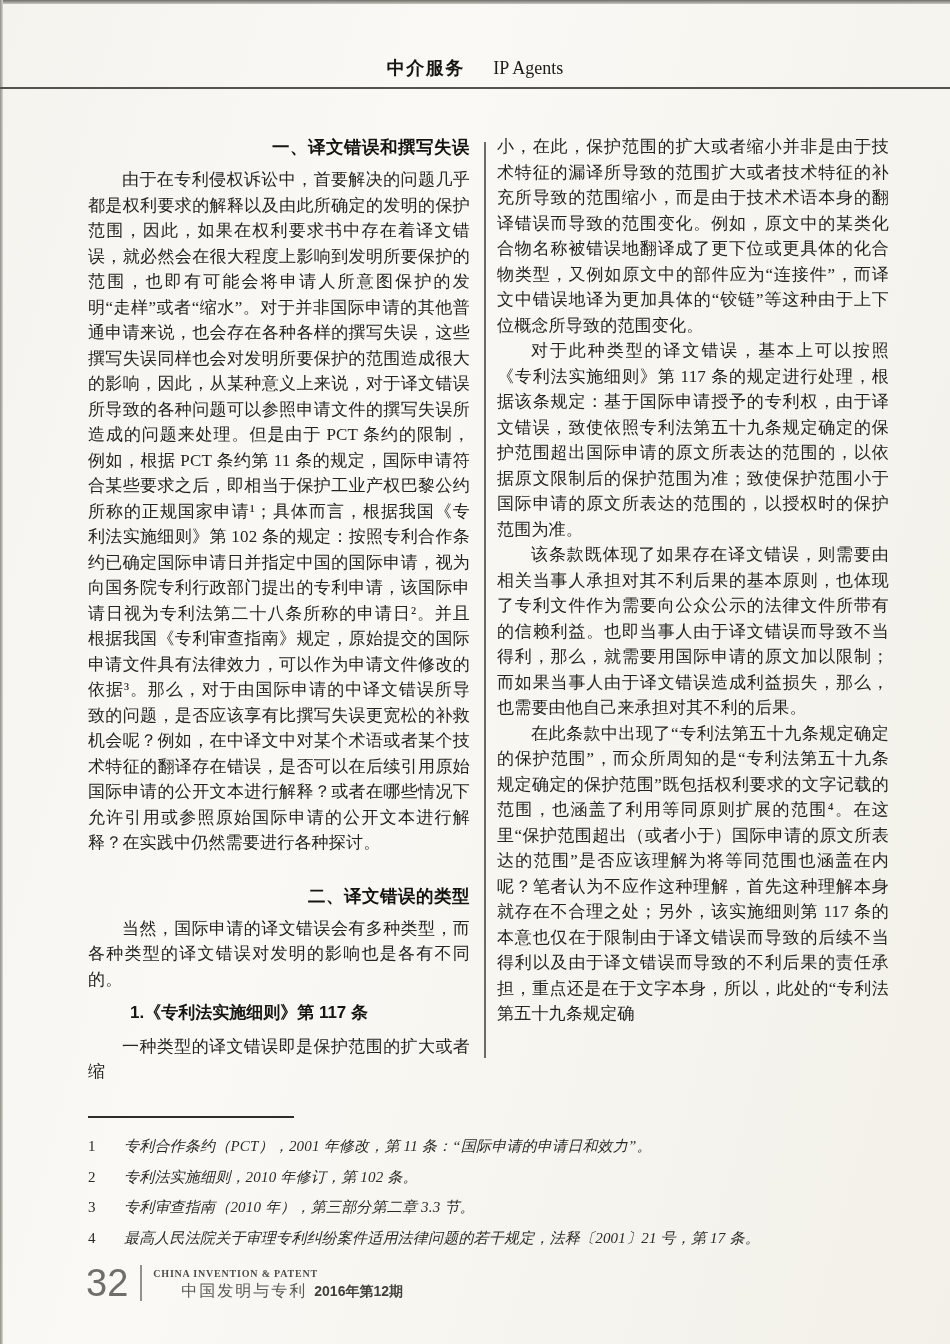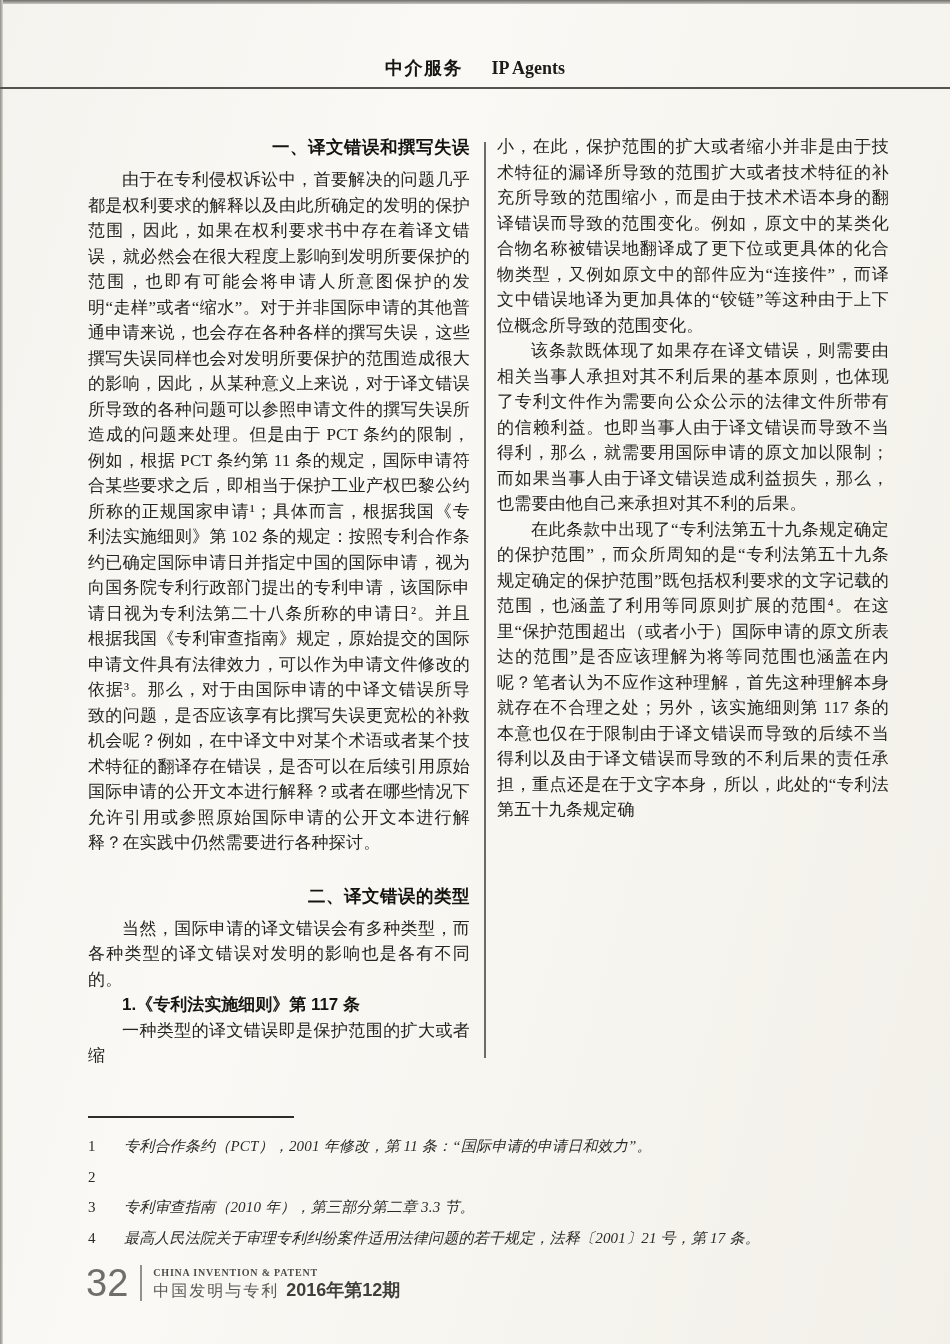--- a/index.html
+++ b/index.html
@@ -15,62 +15,62 @@
   .edge-top { position:absolute; top:0; left:0; right:0; height:4px;
     background:linear-gradient(#706e6a,#c9c7c0); }
   .edge-left { position:absolute; top:0; left:0; bottom:0; width:3px;
     background:linear-gradient(90deg,#8f8e89,#d8d6cf); }
 
   .page-header { position:absolute; top:56px; left:0; width:100%;
     text-align:center; font-size:18px; white-space:nowrap; }
   .page-header .zh { font-family:"Liberation Sans","DejaVu Sans",sans-serif;
     font-weight:bold; letter-spacing:1.5px; color:#161511; }
   .page-header .en { font-family:"Liberation Serif","DejaVu Serif",serif;
-    font-weight:bold; margin-left:24px; color:#1c1b17; }
+    font-weight:normal; margin-left:24px; color:#1c1b17; }
   .header-rule { position:absolute; top:87px; left:0; width:950px; height:2px;
     background:#55534e; }
 
   .col-divider { position:absolute; left:484px; top:142px; width:2px; height:916px;
     background:#6d6b66; }
 
   .column { position:absolute; top:134px; text-align:justify; }
   .col-left  { left:88px;  width:382px; }
   .col-right { left:497px; width:392px; }
 
   p.body { margin:0; font-size:17px; line-height:25.5px; letter-spacing:0.2px;
     text-indent:2em; color:#262420; }
   p.body.continues { text-indent:0; }
 
   .sec-title { margin:0; font-family:"Liberation Sans","DejaVu Sans",sans-serif;
     font-weight:bold; font-size:17.5px; line-height:27px; letter-spacing:0.5px;
     color:#14130f; text-align:right; }
   .sec-gap { margin-top:27px; }
   .sec-below { margin-bottom:6px; }
-  .sub-title { margin:0; font-family:"Liberation Sans","DejaVu Sans",sans-serif;
+  .sub-title { margin:8px; font-family:"Liberation Sans","DejaVu Sans",sans-serif;
     font-weight:bold; font-size:17px; line-height:25.5px; text-indent:2em;
     color:#17160ف; color:#171611; text-align:left; }
 
   .footnotes { position:absolute; left:88px; top:1116px; width:800px; }
   .fn-rule { width:206px; height:2px; background:#2e2d29; margin:0 0 13px 0; }
   .fn-row { display:flex; font-size:15px; line-height:30.5px; color:#2c2a25; }
   .fn-num { width:36px; flex:none; font-style:normal; }
   .fn-text { font-style:italic; letter-spacing:0.2px; }
 
   .page-footer { position:absolute; left:86px; top:1262px; display:flex;
     align-items:stretch; }
   .page-num { font-family:"Liberation Sans","DejaVu Sans",sans-serif;
     font-size:38px; line-height:42px; color:#6e6e6b; }
   .footer-sep { width:2px; background:#91918d; margin:3px 11px 3px 12px; }
   .footer-lines { display:flex; flex-direction:column; justify-content:center; }
   .journal-en { font-family:"Liberation Serif","DejaVu Serif",serif;
     font-weight:bold; font-size:10px; letter-spacing:0.8px; color:#4d4c48;
     line-height:15px; }
   .journal-zh-row { display:flex; align-items:baseline; line-height:20px; }
-  .journal-zh { font-size:16px; letter-spacing:2px; color:#5a5954; }
-  .issue { font-size:18px; font-weight:bold; color:#403f3a; margin-left:7px;
+  .journal-zh { font-size:16px; letter-spacing:2px; color:#5a5954;margin-left:28px; }
+  .issue { font-size:14px; font-weight:bold; color:#403f3a; margin-left:7px;
     font-family:"Liberation Sans","DejaVu Sans",sans-serif; }
 </style>
 </head>
 <body>
 
 <div class="page">
   <div class="edge-top"></div>
   <div class="edge-left"></div>
 
   <div class="page-header">
@@ -85,32 +85,34 @@
     <h3 class="sec-title sec-below">一、译文错误和撰写失误</h3>
     <p class="body">由于在专利侵权诉讼中，首要解决的问题几乎都是权利要求的解释以及由此所确定的发明的保护范围，因此，如果在权利要求书中存在着译文错误，就必然会在很大程度上影响到发明所要保护的范围，也即有可能会将申请人所意图保护的发明“走样”或者“缩水”。对于并非国际申请的其他普通申请来说，也会存在各种各样的撰写失误，这些撰写失误同样也会对发明所要保护的范围造成很大的影响，因此，从某种意义上来说，对于译文错误所导致的各种问题可以参照申请文件的撰写失误所造成的问题来处理。但是由于 PCT 条约的限制，例如，根据 PCT 条约第 11 条的规定，国际申请符合某些要求之后，即相当于保护工业产权巴黎公约所称的正规国家申请¹；具体而言，根据我国《专利法实施细则》第 102 条的规定：按照专利合作条约已确定国际申请日并指定中国的国际申请，视为向国务院专利行政部门提出的专利申请，该国际申请日视为专利法第二十八条所称的申请日²。并且根据我国《专利审查指南》规定，原始提交的国际申请文件具有法律效力，可以作为申请文件修改的依据³。那么，对于由国际申请的中译文错误所导致的问题，是否应该享有比撰写失误更宽松的补救机会呢？例如，在中译文中对某个术语或者某个技术特征的翻译存在错误，是否可以在后续引用原始国际申请的公开文本进行解释？或者在哪些情况下允许引用或参照原始国际申请的公开文本进行解释？在实践中仍然需要进行各种探讨。</p>
     <h3 class="sec-title sec-gap sec-below">二、译文错误的类型</h3>
     <p class="body">当然，国际申请的译文错误会有多种类型，而各种类型的译文错误对发明的影响也是各有不同的。</p>
     <h4 class="sub-title">1.《专利法实施细则》第 117 条</h4>
     <p class="body">一种类型的译文错误即是保护范围的扩大或者缩</p>
   </div>
 
   <div class="column col-right">
     <p class="body continues">小，在此，保护范围的扩大或者缩小并非是由于技术特征的漏译所导致的范围扩大或者技术特征的补充所导致的范围缩小，而是由于技术术语本身的翻译错误而导致的范围变化。例如，原文中的某类化合物名称被错误地翻译成了更下位或更具体的化合物类型，又例如原文中的部件应为“连接件”，而译文中错误地译为更加具体的“铰链”等这种由于上下位概念所导致的范围变化。</p>
+    <p class="body">对于此种类型的译文错误，基本上可以按照《专利法实施细则》第 117 条的规定进行处理，根据该条规定：基于国际申请授予的专利权，由于译文错误，致使依照专利法第五十九条规定确定的保护范围超出国际申请的原文所表达的范围的，以依据原文限制后的保护范围为准；致使保护范围小于国际申请的原文所表达的范围的，以授权时的保护范围为准。</p>
     <p class="body">该条款既体现了如果存在译文错误，则需要由相关当事人承担对其不利后果的基本原则，也体现了专利文件作为需要向公众公示的法律文件所带有的信赖利益。也即当事人由于译文错误而导致不当得利，那么，就需要用国际申请的原文加以限制；而如果当事人由于译文错误造成利益损失，那么，也需要由他自己来承担对其不利的后果。</p>
     <p class="body">在此条款中出现了“专利法第五十九条规定确定的保护范围”，而众所周知的是“专利法第五十九条规定确定的保护范围”既包括权利要求的文字记载的范围，也涵盖了利用等同原则扩展的范围⁴。在这里“保护范围超出（或者小于）国际申请的原文所表达的范围”是否应该理解为将等同范围也涵盖在内呢？笔者认为不应作这种理解，首先这种理解本身就存在不合理之处；另外，该实施细则第 117 条的本意也仅在于限制由于译文错误而导致的后续不当得利以及由于译文错误而导致的不利后果的责任承担，重点还是在于文字本身，所以，此处的“专利法第五十九条规定确</p>
   </div>
 
   <div class="footnotes">
     <div class="fn-rule"></div>
     <div class="fn-row">
       <span class="fn-num">1</span>
       <span class="fn-text">专利合作条约（PCT），2001 年修改，第 11 条：“国际申请的申请日和效力”。</span>
     </div>
     <div class="fn-row">
       <span class="fn-num">2</span>
+      <span class="fn-text">专利法实施细则，2010 年修订，第 102 条。</span>
     </div>
     <div class="fn-row">
       <span class="fn-num">3</span>
       <span class="fn-text">专利审查指南（2010 年），第三部分第二章 3.3 节。</span>
     </div>
     <div class="fn-row">
       <span class="fn-num">4</span>
       <span class="fn-text">最高人民法院关于审理专利纠纷案件适用法律问题的若干规定，法释〔2001〕21 号，第 17 条。</span>
     </div>
   </div>

